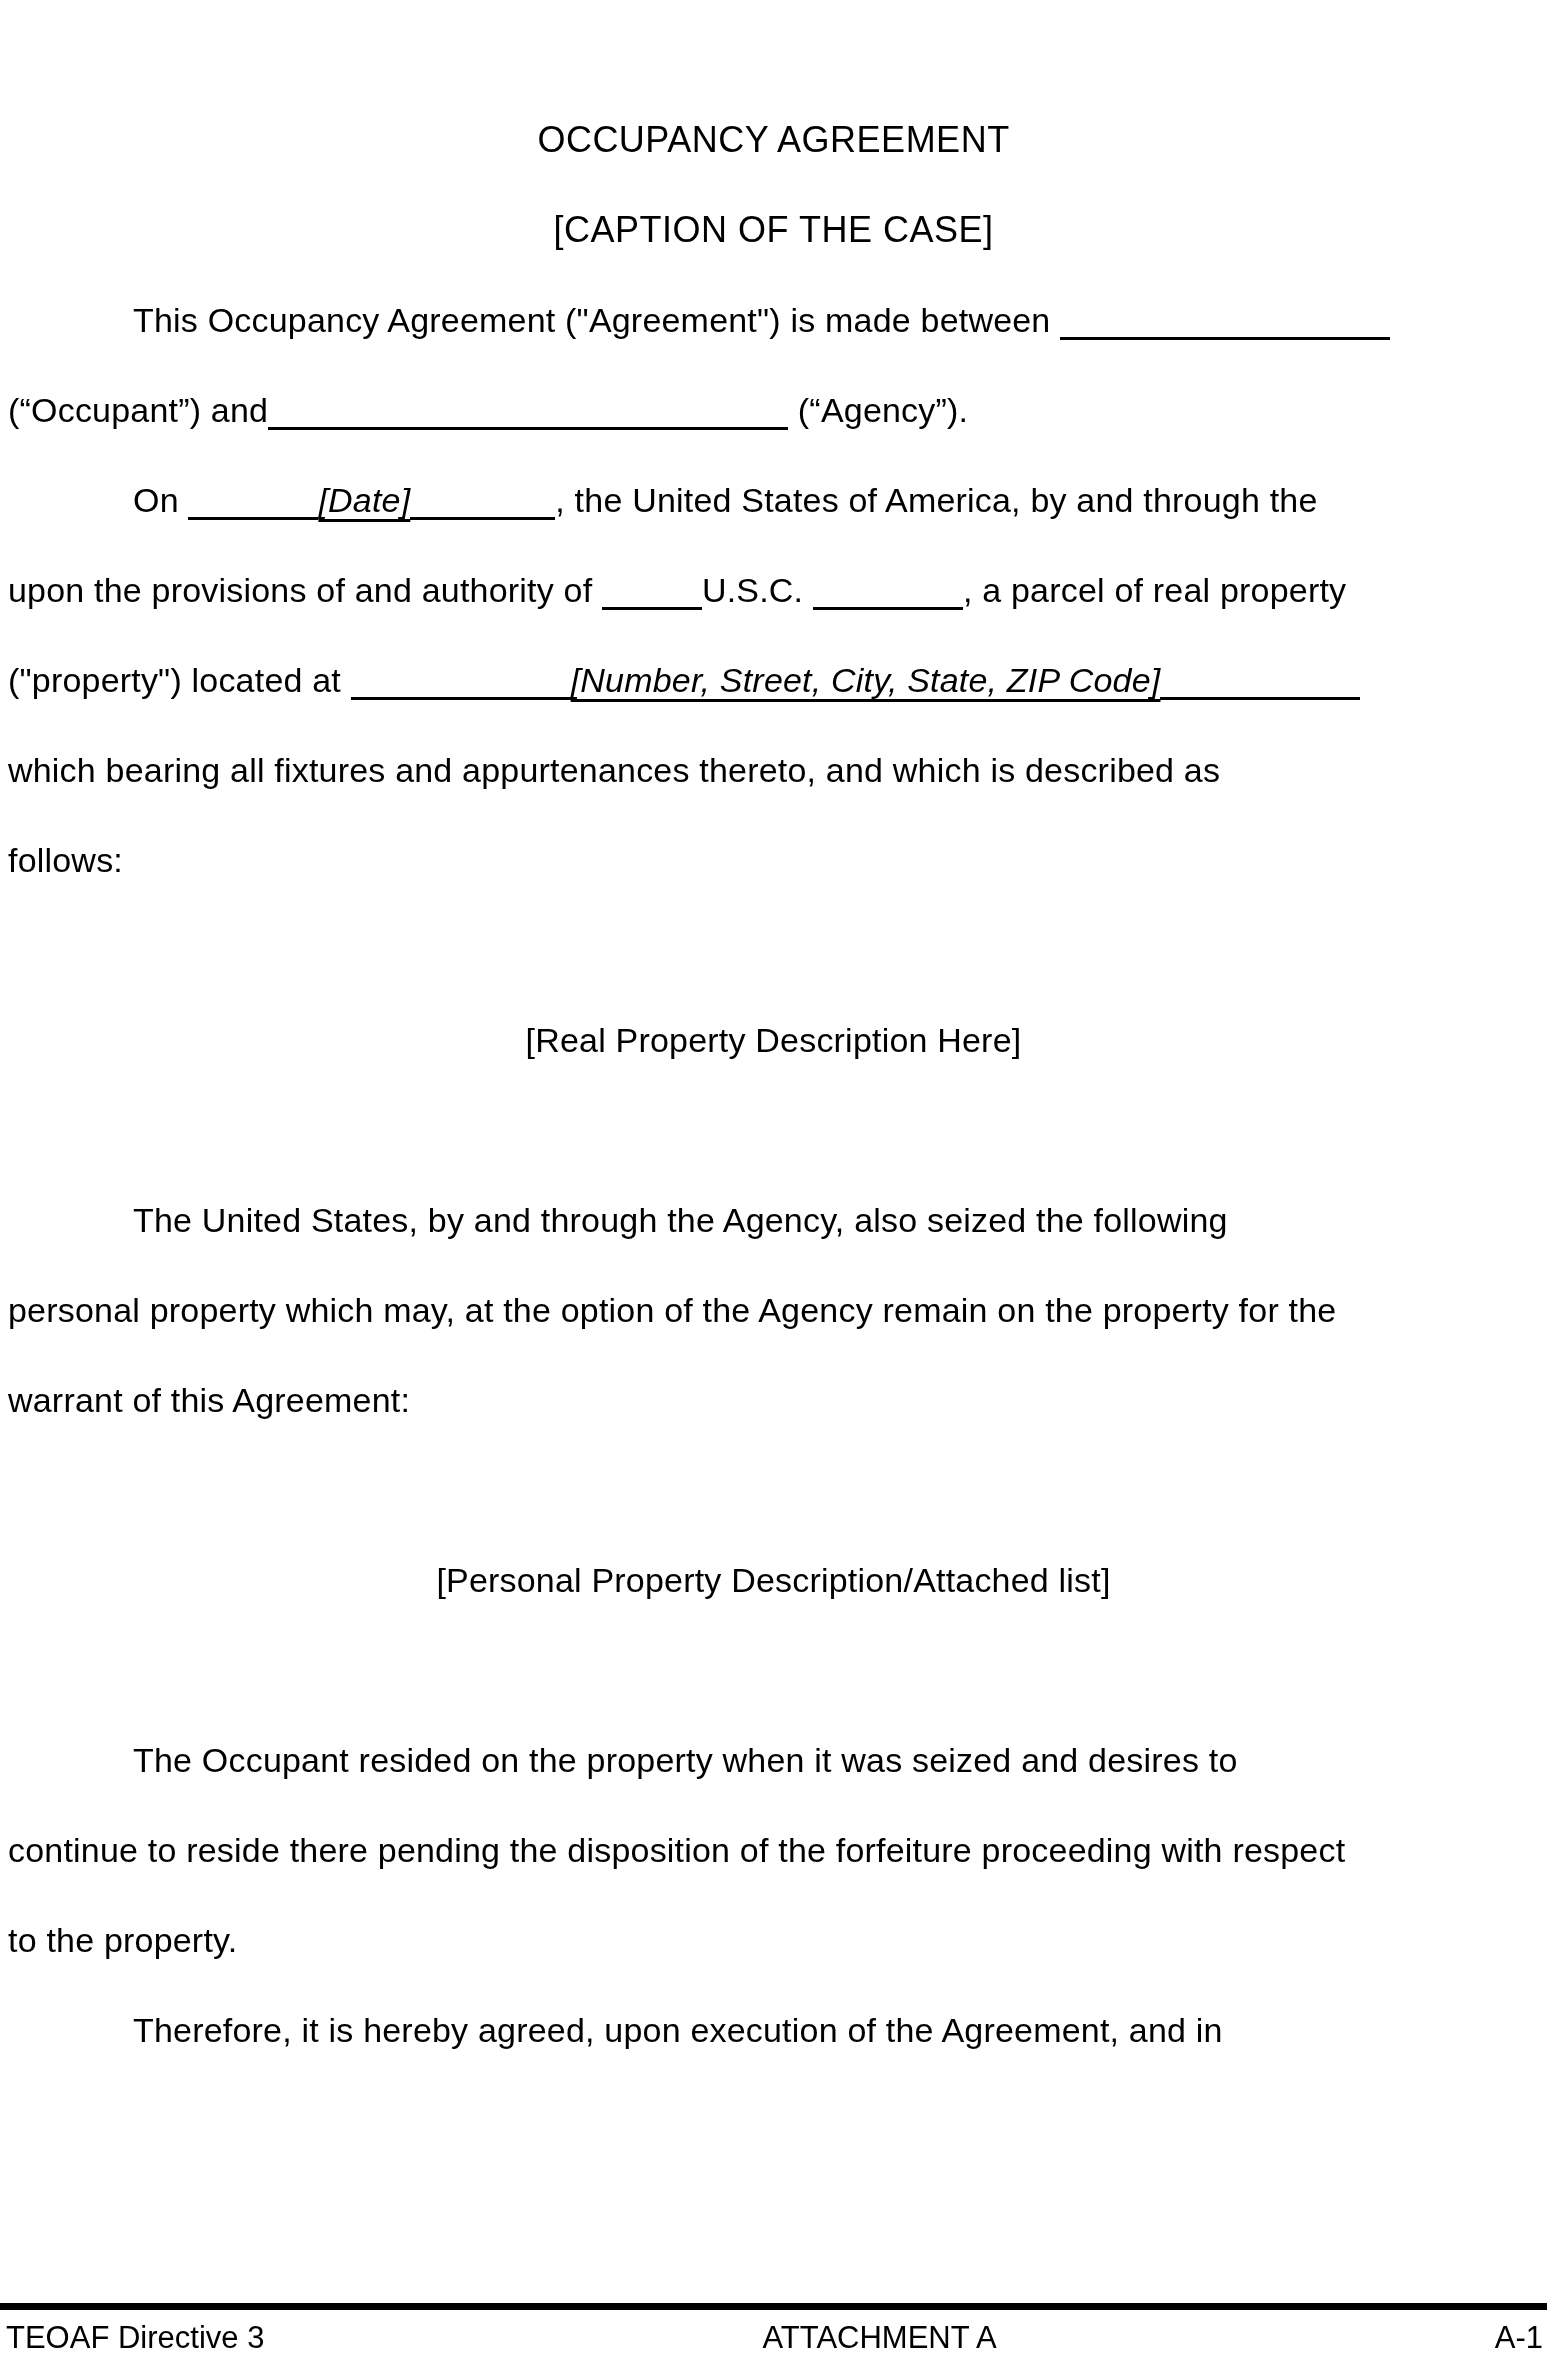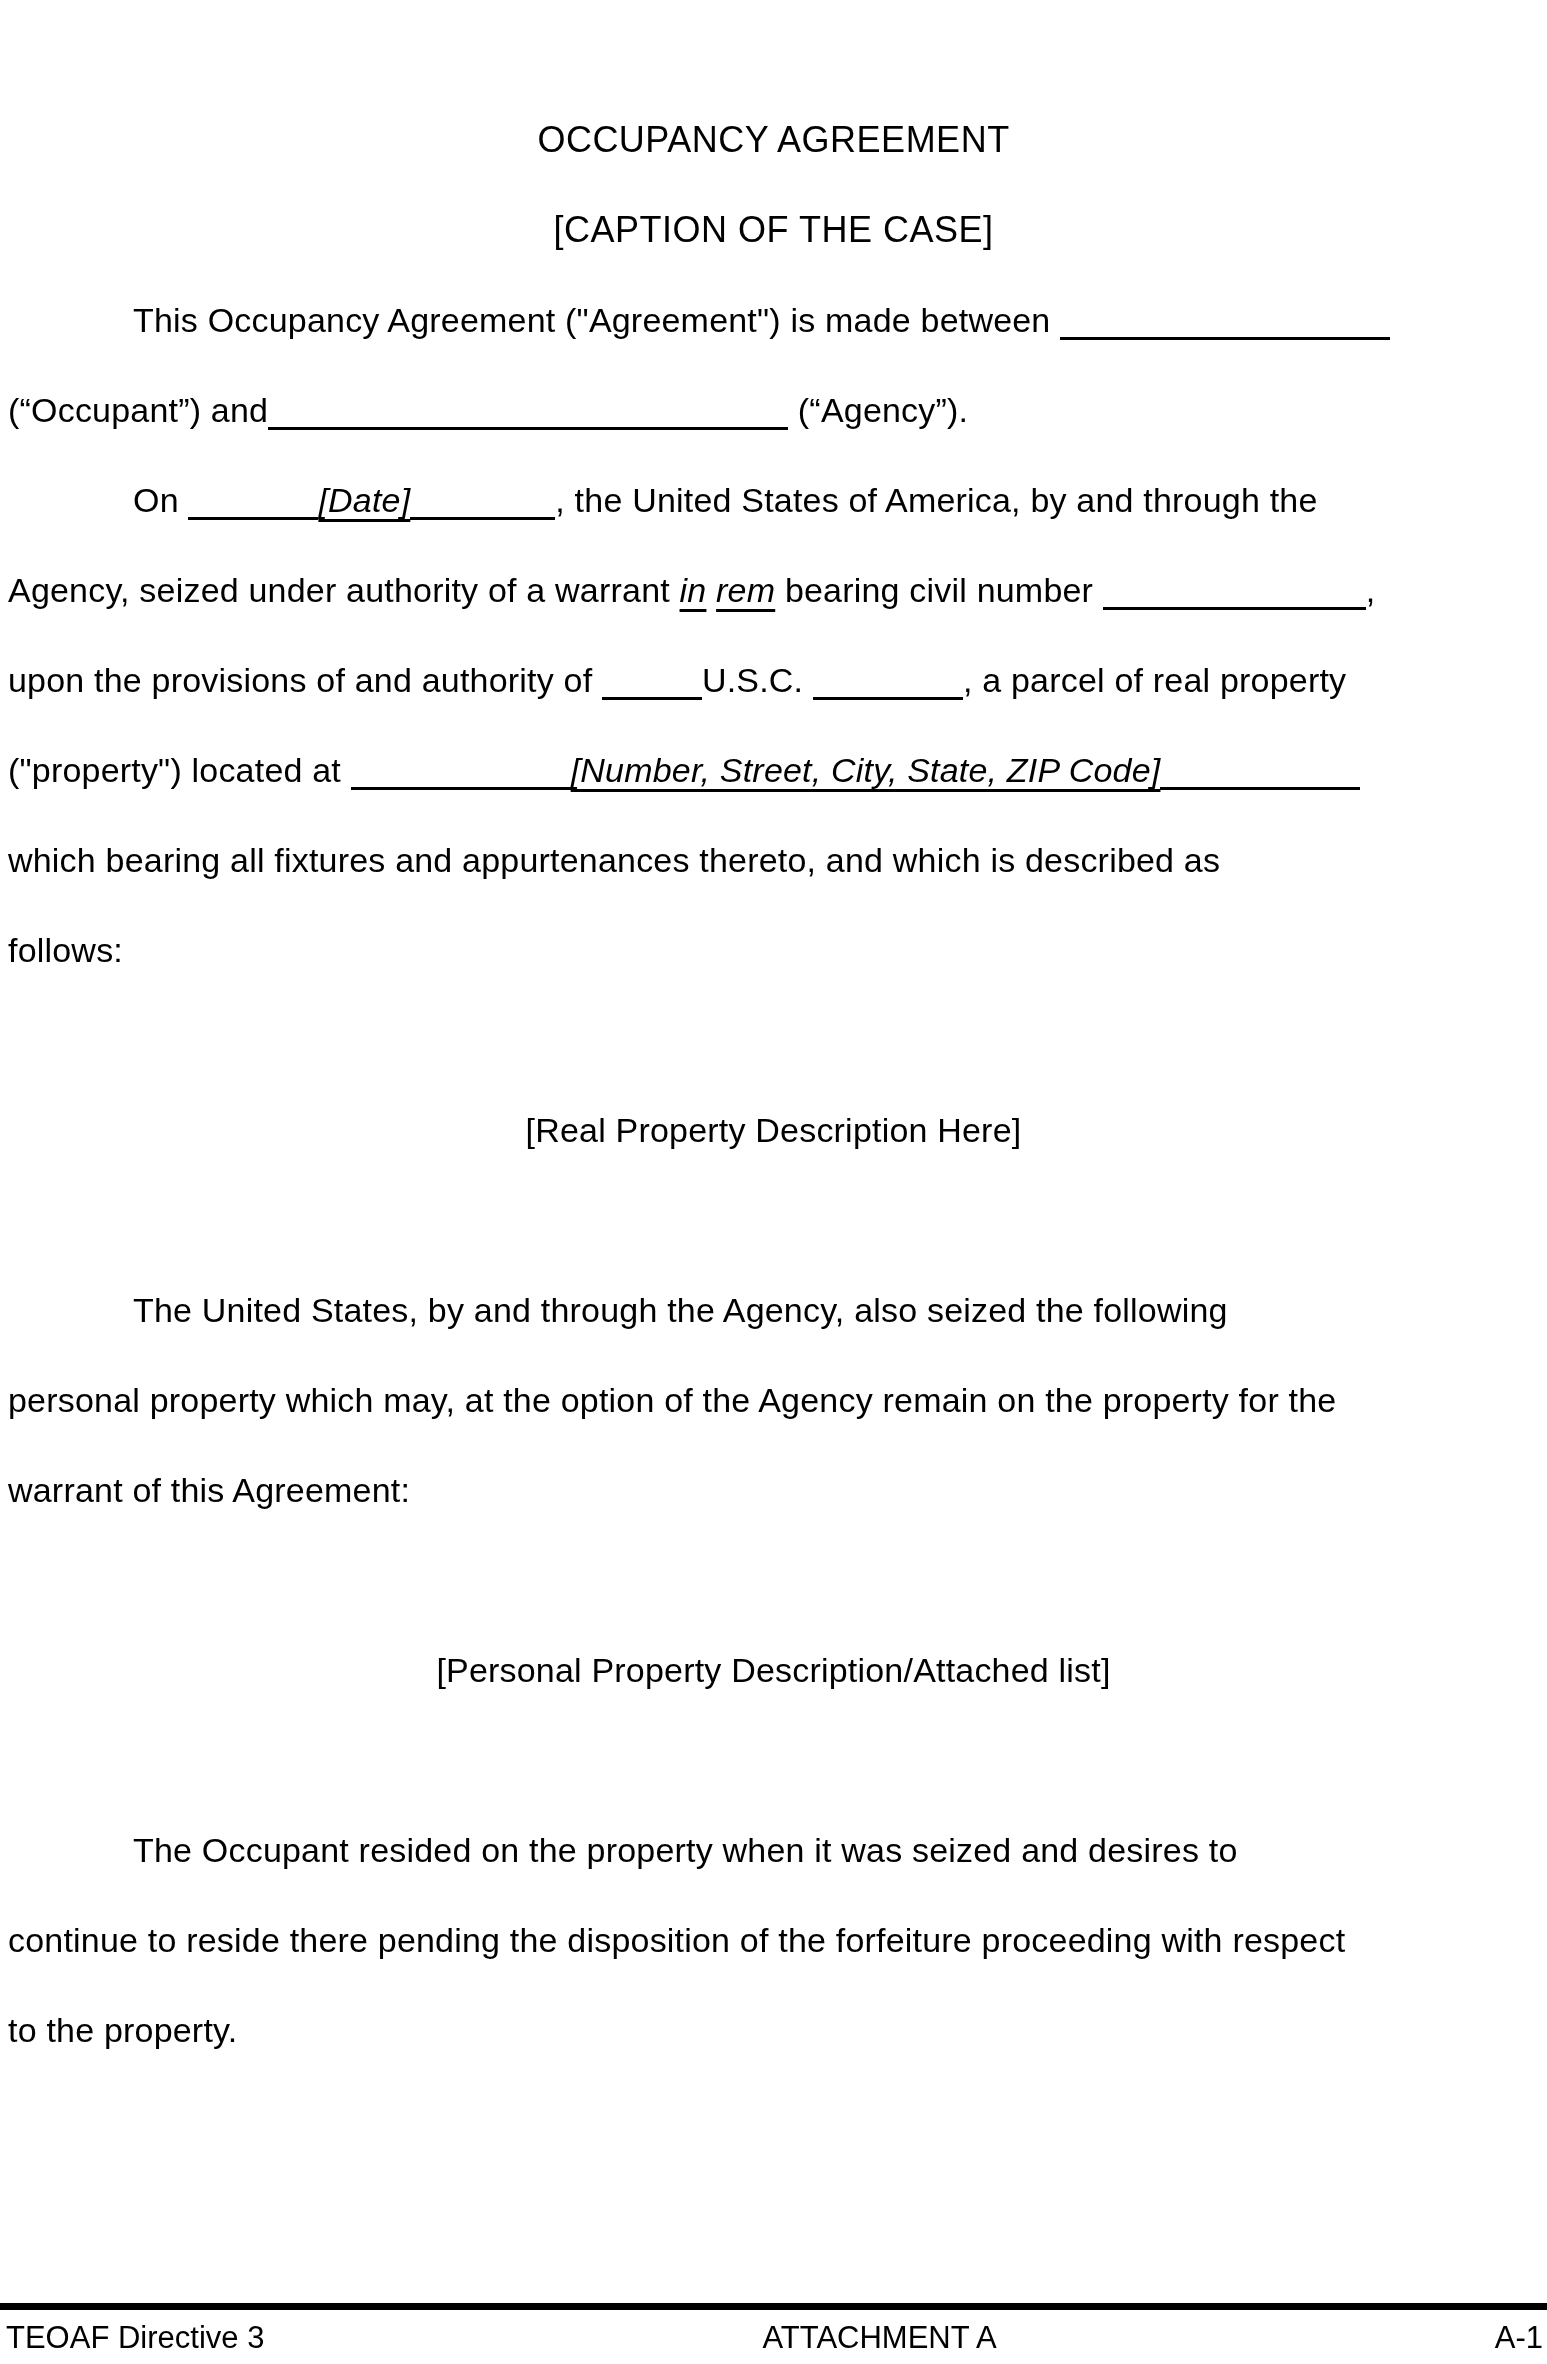--- a/index.html
+++ b/index.html
@@ -58,33 +58,33 @@
 </style>
 </head>
 <body>
 
 <div class="doc-body">
     <div class="line center bold"><span>OCCUPANCY AGREEMENT</span></div>
     <div class="line center bold"><span>[CAPTION OF THE CASE]</span></div>
     <div class="line indent"><span>This Occupancy Agreement ("Agreement") is made between </span><span class="blank" style="width: 330px;"></span></div>
     <div class="line"><span>(“Occupant”) and</span><span class="blank" style="width: 520px;"></span><span> (“Agency”).</span></div>
     <div class="line indent"><span>On </span><span class="blank" style="width: 130px;"></span><span class="u">[Date]</span><span class="blank" style="width: 145px;"></span><span>, the United States of America, by and through the</span></div>
-    <div class="line"><span>Agency, seized under authority of a warrant </span><span class="u">in</span><span> </span><span class="u">rem</span><span> bearing civil number </span><span class="blank" style="width: 263px;"></span><span>,</span></div>
     <div class="line"><span>upon the provisions of and authority of </span><span class="blank" style="width: 100px;"></span><span>U.S.C. </span><span class="blank" style="width: 150px;"></span><span>, a parcel of real property</span></div>
     <div class="line"><span>("property") located at </span><span class="blank" style="width: 220px;"></span><span class="u">[Number, Street, City, State, ZIP Code]</span><span class="blank" style="width: 200px;"></span></div>
     <div class="line"><span>which bearing all fixtures and appurtenances thereto, and which is described as</span></div>
     <div class="line"><span>follows:</span></div>
     <div class="line center" style="margin-top: 90px;"><span>[Real Property Description Here]</span></div>
     <div class="line indent" style="margin-top: 90px;"><span>The United States, by and through the Agency, also seized the following</span></div>
     <div class="line"><span>personal property which may, at the option of the Agency remain on the property for the</span></div>
     <div class="line"><span>warrant of this Agreement:</span></div>
     <div class="line center" style="margin-top: 90px;"><span>[Personal Property Description/Attached list]</span></div>
     <div class="line indent" style="margin-top: 90px;"><span>The Occupant resided on the property when it was seized and desires to</span></div>
     <div class="line"><span>continue to reside there pending the disposition of the forfeiture proceeding with respect</span></div>
     <div class="line"><span>to the property.</span></div>
+    <div class="line indent"><span>Therefore, it is hereby agreed, upon execution of the Agreement, and in</span></div>
   </div>
 
 <div class="footer-divider"></div>
 
 <div class="footer-row">
   <span>TEOAF Directive 3</span>
   <span>ATTACHMENT A</span>
   <span>A-1</span>
 </div>
 

